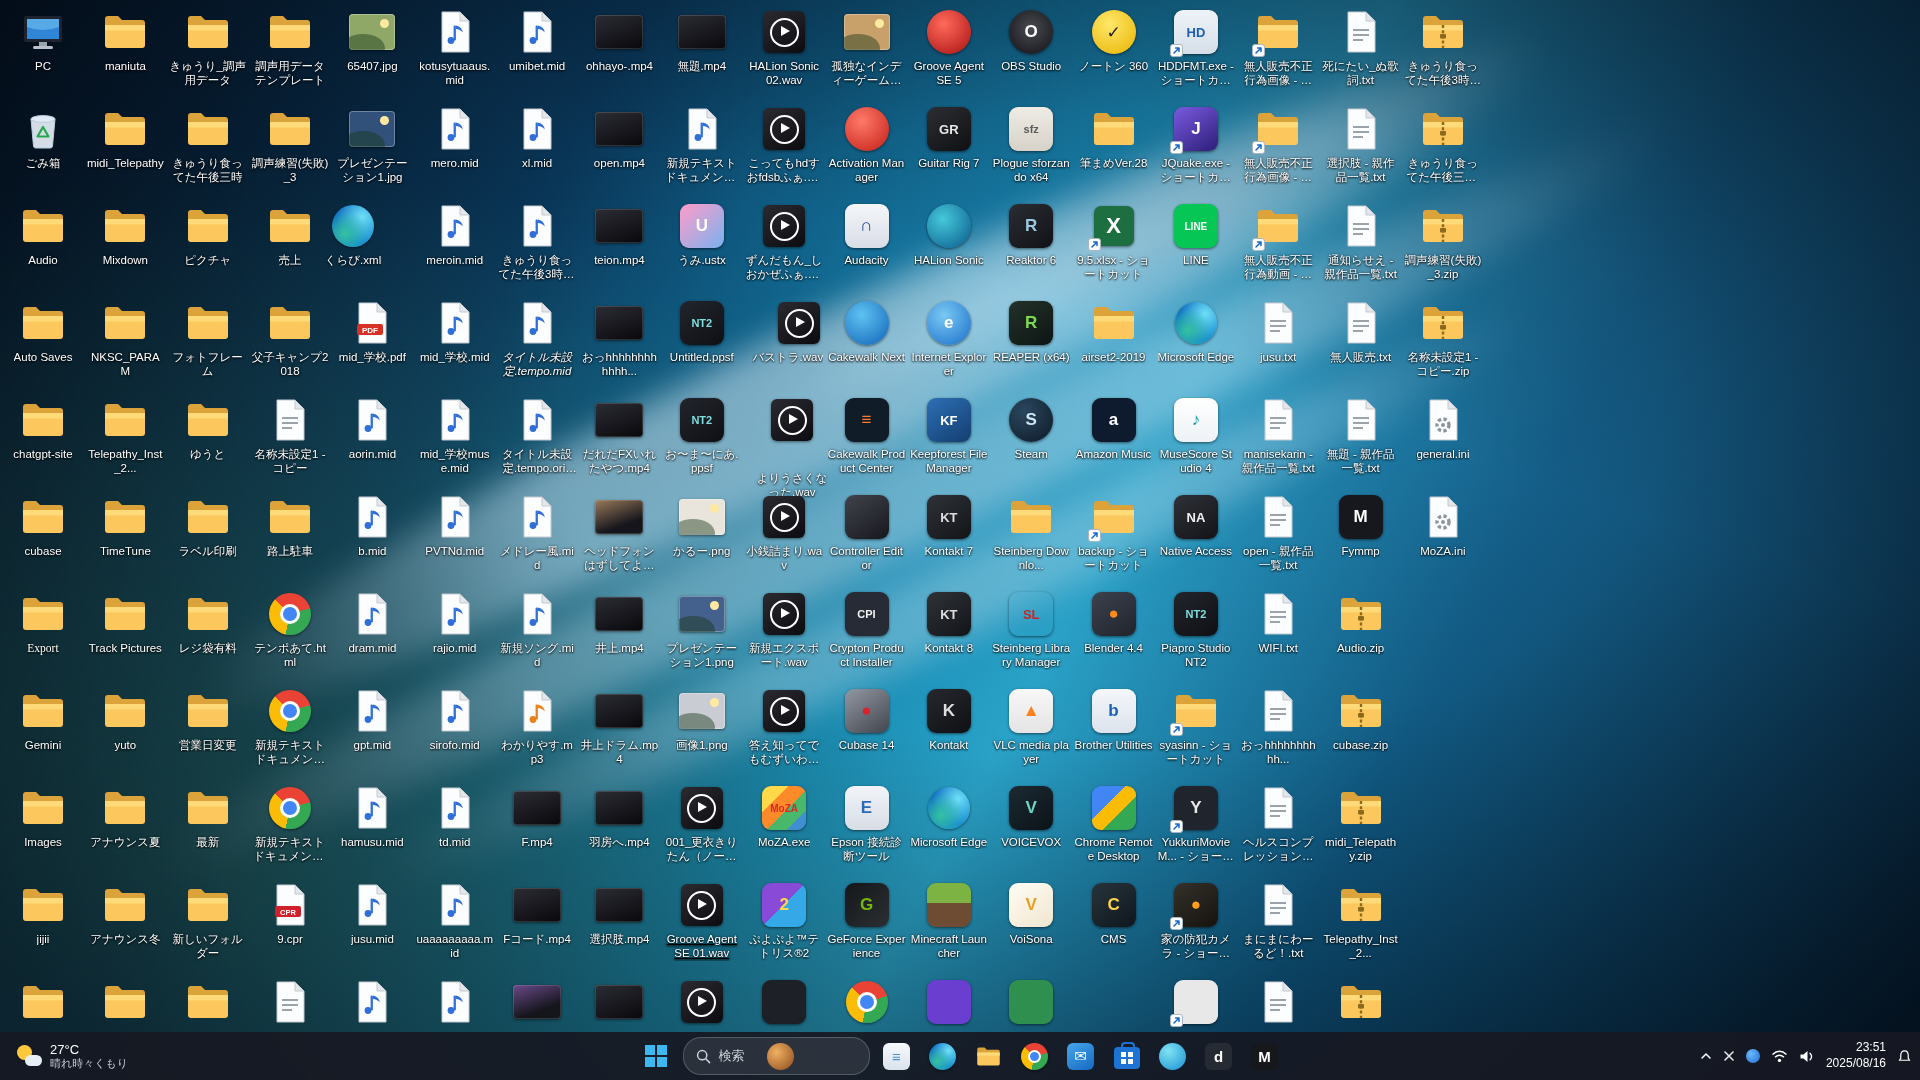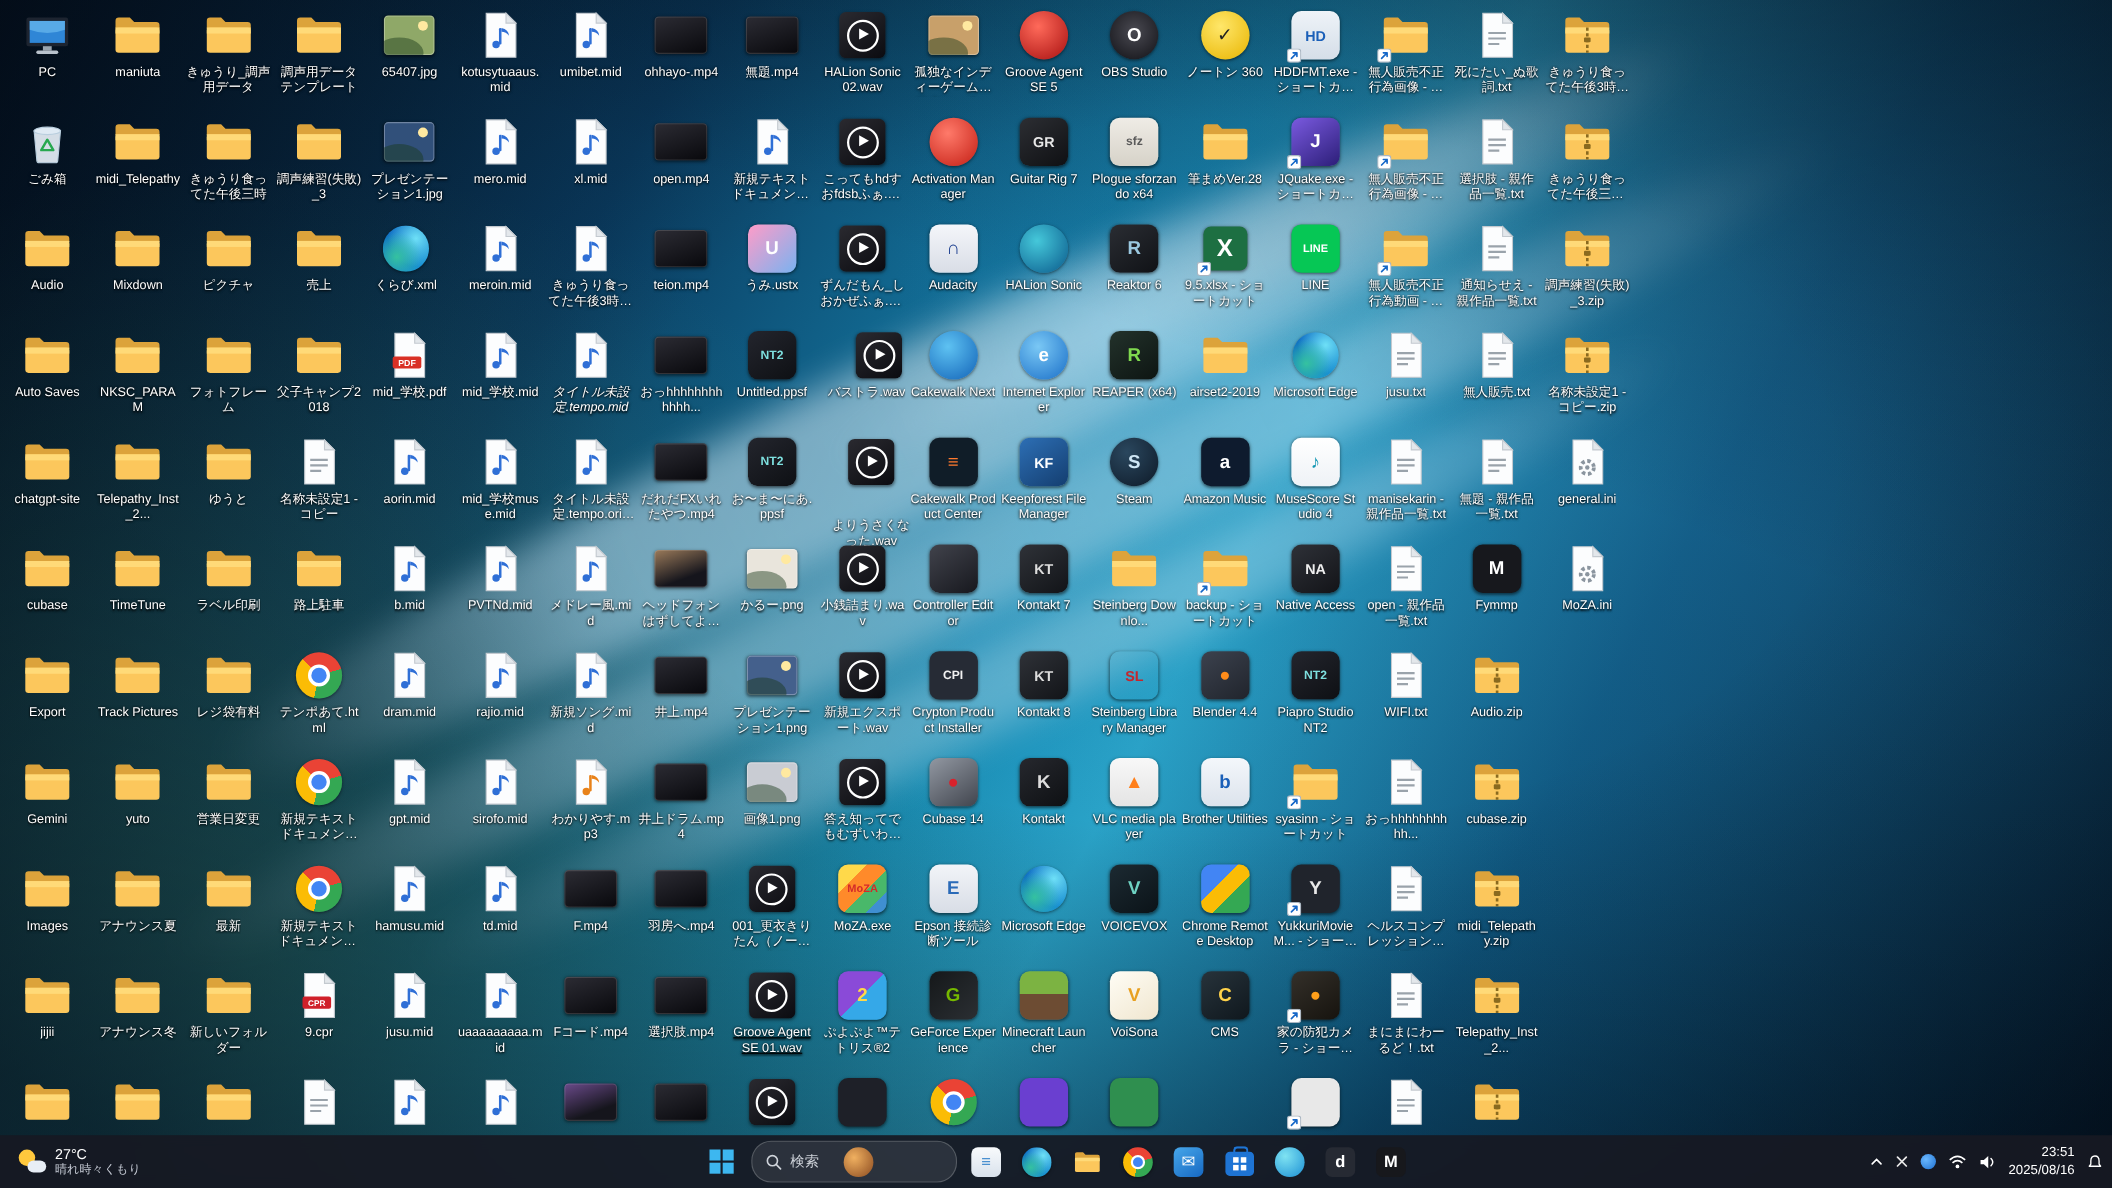--- a/index.html
+++ b/index.html
@@ -158,21 +158,21 @@
       <div class="dicon" title="cubase" style="left: 4px; top: 493px;">
         <div class="dglyph">
           <svg class="g48" viewBox="0 0 48 48">
             <path d="M4 11q0-3 3-3h10l4 4h20q3 0 3 3v3H4z" fill="#dca33b"></path>
             <rect x="4" y="17" width="40" height="23" rx="3" fill="#fcc75c"></rect>
             <rect x="4" y="17" width="40" height="5.5" fill="#ffda78"></rect>
           </svg>
         </div>
         <div class="dlabel">cubase</div>
       </div>
-      <div class="dicon" title="Export" style="left: 4px; top: 590px;">
+      <div class="dicon" title="Export" style="left: 4px; top: 590px; font-family: Liberation Serif, serif;">
         <div class="dglyph">
           <svg class="g48" viewBox="0 0 48 48">
             <path d="M4 11q0-3 3-3h10l4 4h20q3 0 3 3v3H4z" fill="#dca33b"></path>
             <rect x="4" y="17" width="40" height="23" rx="3" fill="#fcc75c"></rect>
             <rect x="4" y="17" width="40" height="5.5" fill="#ffda78"></rect>
           </svg>
         </div>
         <div class="dlabel">Export</div>
       </div>
       <div class="dicon" title="Gemini" style="left: 4px; top: 687px;">
@@ -551,21 +551,21 @@
       </div>
       <div class="dicon" title="プレゼンテーション1.jpg" style="left: 333.4px; top: 105px;">
         <div class="dglyph">
           <div class="imgtile" style="background:#31507a">
             <div class="imgsun"></div>
             <div class="imghill"></div>
           </div>
         </div>
         <div class="dlabel">プレゼンテーション1.jpg</div>
       </div>
-      <div class="dicon" title="くらび.xml" style="left: 330px; top: 202px;">
+      <div class="dicon" title="くらび.xml" style="left: 314px; top: 202px;">
         <div class="dglyph">
           <div class="edgeball"></div>
         </div>
         <div class="dlabel">くらび.xml</div>
       </div>
       <div class="dicon" title="mid_学校.pdf" style="left: 333.4px; top: 299px;">
         <div class="dglyph">
           <svg class="g48" viewBox="0 0 48 48">
             <path d="M11 4h18l9 9v31H11z" fill="#fcfdfe" stroke="#c3c9cf"></path>
             <path d="M29 4l9 9h-9z" fill="#e3e7eb" stroke="#c3c9cf"></path>

